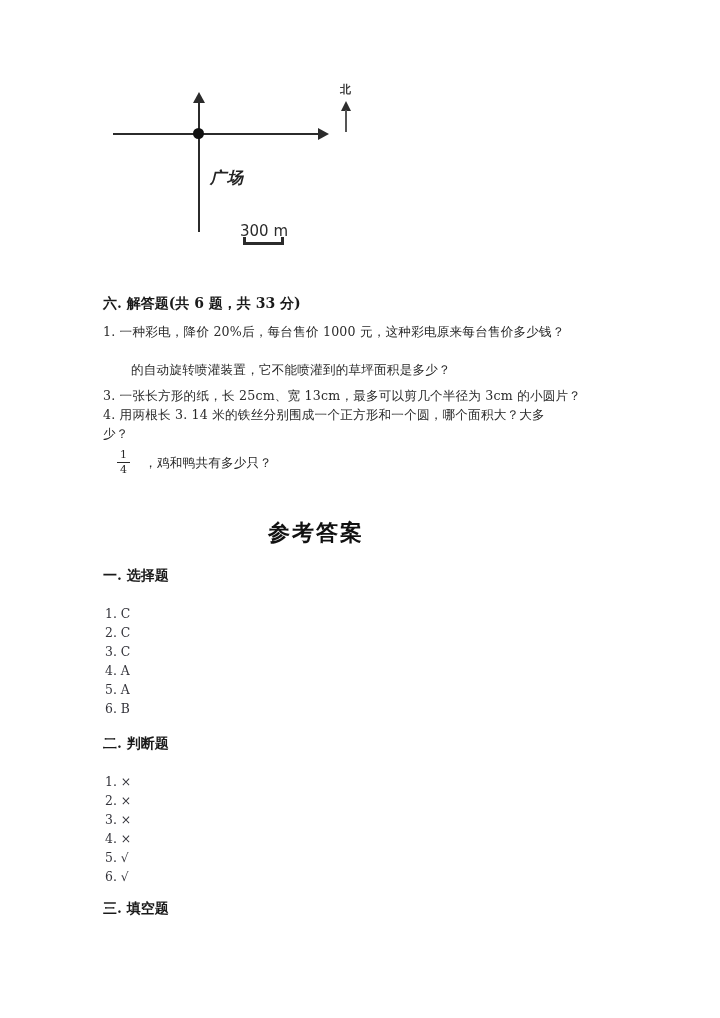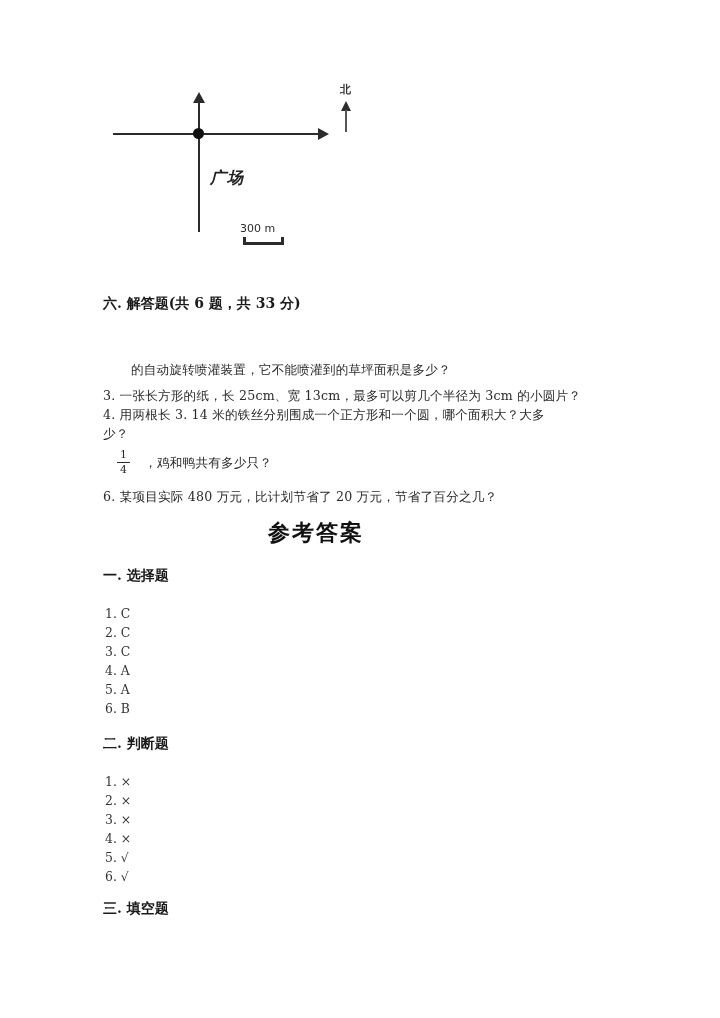--- a/index.html
+++ b/index.html
@@ -110,21 +110,21 @@
     width: 0; height: 0;
     border-left: 5px solid transparent;
     border-right: 5px solid transparent;
     border-bottom: 10px solid #2d2d2d;
   }
   .fig-scale-label {
     position: absolute;
     left: 140px;
     top: 152px;
     font-family: "DejaVu Sans", "Liberation Sans", sans-serif;
-    font-size: 11px;
+    font-size: 15px;
     color: #2b2b2b;
     white-space: nowrap;
   }
   .fig-scale-bar {
     position: absolute;
     left: 143px;
     top: 172px;
     width: 41px;
     height: 3px;
     background: #2b2b2b;
@@ -225,30 +225,30 @@
     <div class="fig-north-line"></div>
 
     <div class="fig-scale-label">300 m</div>
     <div class="fig-scale-bar"></div>
     <div class="fig-scale-tick-l"></div>
     <div class="fig-scale-tick-r"></div>
   </div>
 
   <div class="section-head" style="top:295px;">六. 解答题(共 6 题，共 33 分)</div>
 
+  <div class="q-line" style="top:322px;">1. 一种彩电，降价 20%后，每台售价 1000 元，这种彩电原来每台售价多少钱？</div>
   <div class="q-line wrap" style="top:360px;margin-left:28px;">的自动旋转喷灌装置，它不能喷灌到的草坪面积是多少？</div>
   <div class="q-line" style="top:386px;">3. 一张长方形的纸，长 25cm、宽 13cm，最多可以剪几个半径为 3cm 的小圆片？</div>
   <div class="q-line wrap" style="top:405px;">4. 用两根长 3. 14 米的铁丝分别围成一个正方形和一个圆，哪个面积大？大多</div>
   <div class="q-line" style="top:424px;">少？</div>
 
   <div class="q-line" style="top:450px;">
     <span class="frac"><span class="num">1</span><span class="bar"></span><span class="den">4</span></span><span>，鸡和鸭共有多少只？</span>
   </div>
 
-  <div class="q-line" style="top:487px;">6. 某项目实际 480 万元，比计划节省了 20 万元，节省了百分之几？</div>
 
   <div class="answers-title">参考答案</div>
 
   <div class="section-head" style="top:567px;">一. 选择题</div>
   <div class="ans-item" style="top:604px;">1. C</div>
   <div class="ans-item" style="top:623px;">2. C</div>
   <div class="ans-item" style="top:642px;">3. C</div>
   <div class="ans-item" style="top:661px;">4. A</div>
   <div class="ans-item" style="top:680px;">5. A</div>
   <div class="ans-item" style="top:699px;">6. B</div>

